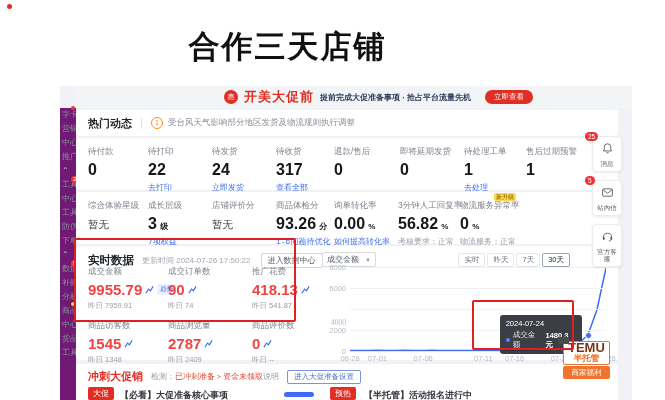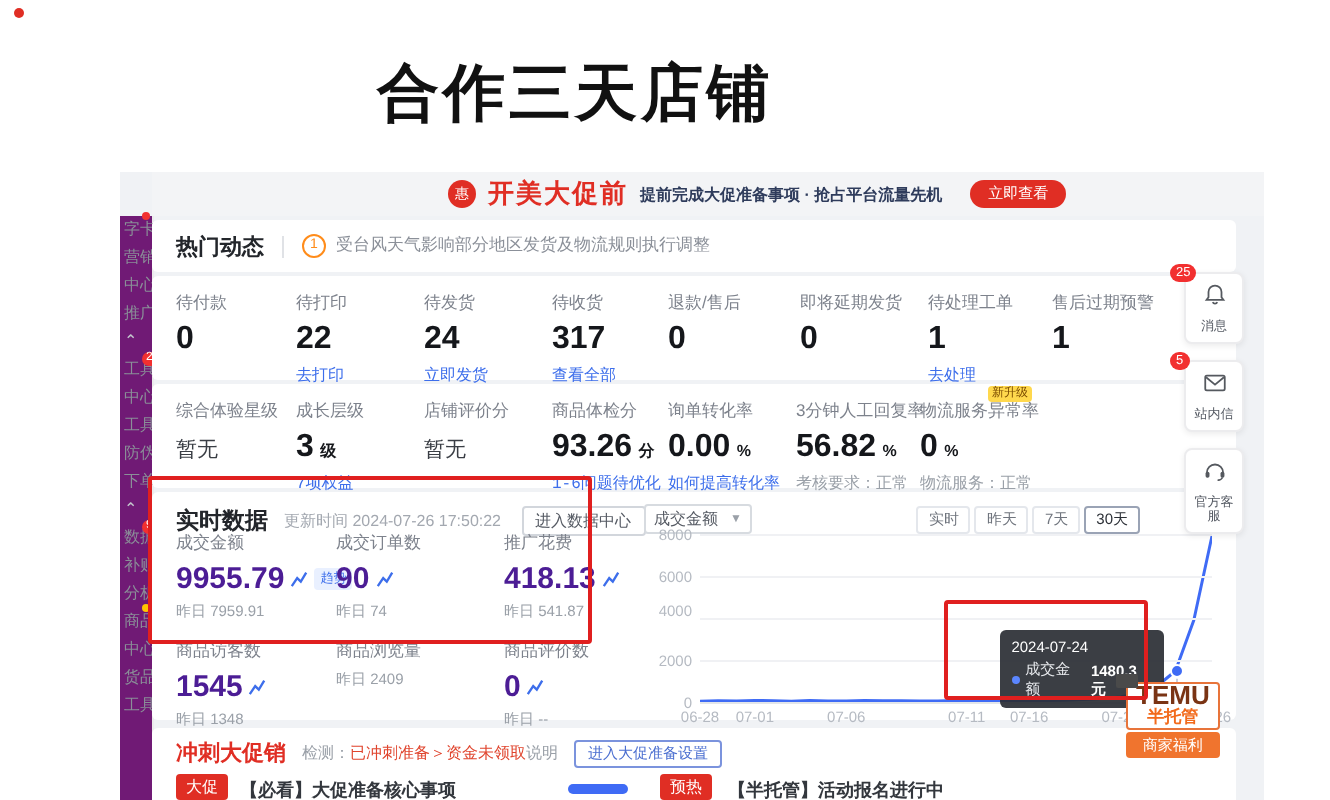--- a/index.html
+++ b/index.html
@@ -59,21 +59,21 @@
   .rt-header{display:flex;align-items:center;padding:7px 12px 0;}
   .rt-title{font-size:11.5px;font-weight:700;color:#23262b;}
   .rt-updated{font-size:8px;color:#a3a8b0;margin-left:8px;}
   .rt-btn{margin-left:10px;border:1px solid #d2d6dc;border-radius:2px;color:#555a63;
           font-size:8px;padding:1px 6px;background:#fff;}
   .metric-row{position:absolute;left:0;display:flex;}
   .metric-row.r1{top:20px;} .metric-row.r2{top:74px;}
   .metric{box-sizing:border-box;}
   .m-label{font-size:8.5px;color:#7d828c;white-space:nowrap;}
   .m-valrow{display:flex;align-items:center;gap:3px;margin-top:3px;}
-  .m-value{font-size:15px;font-weight:700;color:#4c1d95;white-space:nowrap;}
+  .m-value{font-size:15px;font-weight:700;color:#ef4444;white-space:nowrap;}
   .m-icon svg{display:block;}
   .m-tag{background:#e9f0ff;color:#3d6eeb;font-size:6.5px;padding:1px 3px;border-radius:2px;white-space:nowrap;}
   .m-sub{font-size:7.5px;color:#9aa0a8;margin-top:3px;white-space:nowrap;}
 
   
   .chart{position:absolute;left:246px;top:4px;width:290px;height:106px;}
   .chart-select{position:absolute;left:0;top:2px;width:54px;height:15px;border:1px solid #d7dbe0;border-radius:2px;
                 display:flex;align-items:center;justify-content:space-between;padding:0 4px;box-sizing:border-box;
                 font-size:8px;color:#555a63;background:#fff;}
   .chart-ranges{position:absolute;right:42px;top:3px;display:flex;gap:2px;}
@@ -311,20 +311,28 @@
               <span class="m-icon">
                 <svg width="9" height="9" viewBox="0 0 10 10">
                   <polyline points="1,9 4,4.5 6,6.5 9,1.5" fill="none" stroke="#3d6eeb" stroke-width="1.3"></polyline>
                 </svg>
               </span>
             </div>
             <div class="m-sub">昨日 1348</div>
           </div>
           <div class="metric" style="width: 84px;">
             <div class="m-label">商品浏览量</div>
+            <div class="m-valrow">
+              <span class="m-value">2787</span>
+              <span class="m-icon">
+                <svg width="9" height="9" viewBox="0 0 10 10">
+                  <polyline points="1,9 4,4.5 6,6.5 9,1.5" fill="none" stroke="#3d6eeb" stroke-width="1.3"></polyline>
+                </svg>
+              </span>
+            </div>
             <div class="m-sub">昨日 2409</div>
           </div>
           <div class="metric" style="width: 84px;">
             <div class="m-label">商品评价数</div>
             <div class="m-valrow">
               <span class="m-value">0</span>
               <span class="m-icon">
                 <svg width="9" height="9" viewBox="0 0 10 10">
                   <polyline points="1,9 4,4.5 6,6.5 9,1.5" fill="none" stroke="#3d6eeb" stroke-width="1.3"></polyline>
                 </svg>
@@ -357,21 +365,21 @@
               <span class="tt-dot"></span>
               <span class="tt-label">成交金额</span>
               <span class="tt-value">1480.3元</span>
             </div>
           </div>
         <div class="gridline axis" style="top: 84px;"></div>
             <div class="ytick" style="top: 84px; right: 260px;">0</div>
             <div class="gridline" style="top: 63px;"></div>
             <div class="ytick" style="top: 63px; right: 260px;">2000</div>
             <div class="gridline" style="top: 42px;"></div>
-            <div class="ytick" style="top: 38px; right: 260px;">4000</div>
+            <div class="ytick" style="top: 55px; right: 260px; font-family: Liberation Serif, serif;">4000</div>
             <div class="gridline" style="top: 21px;"></div>
             <div class="ytick" style="top: 21px; right: 260px;">6000</div>
             <div class="gridline" style="top: 0px;"></div>
             <div class="ytick" style="top: 0px; right: 260px;">8000</div>
             <div class="xtick" style="left: 0px;">06-28</div>
             <div class="xtick" style="left: 27.4286px;">07-01</div>
             <div class="xtick" style="left: 73.1429px;">07-06</div>
             <div class="xtick" style="left: 118.857px; padding-left: 29px;">07-11</div>
             <div class="xtick" style="left: 164.571px;">07-16</div>
             <div class="xtick" style="left: 210.286px;">07-21</div>

